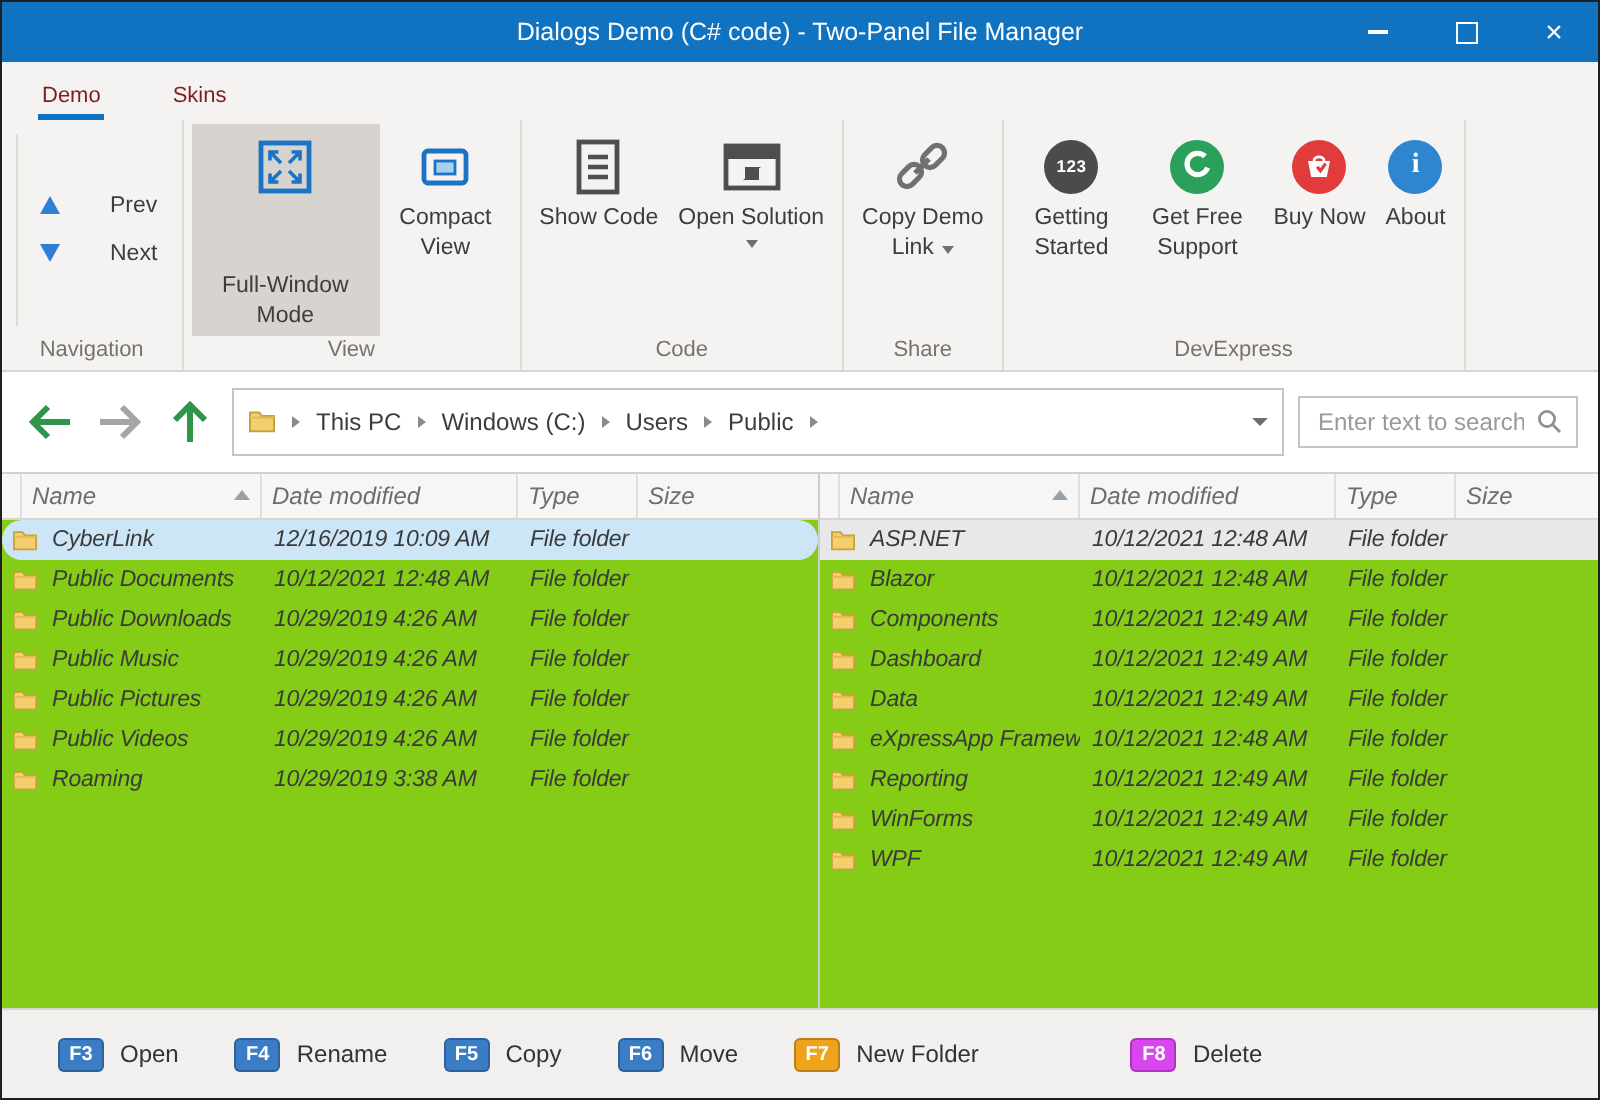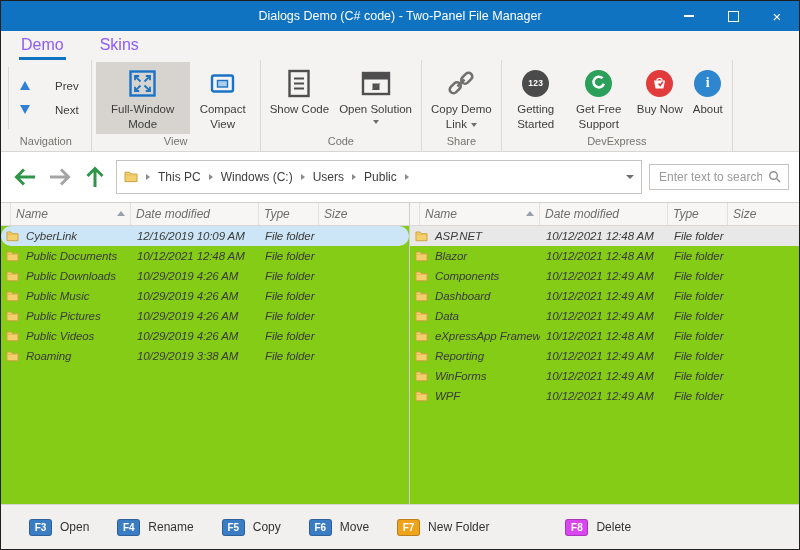--- a/index.html
+++ b/index.html
@@ -10,42 +10,42 @@
   .titlebar{flex:0 0 30px;background:#1073c1;display:flex;align-items:center;color:#fff;position:relative;}
   .title{position:absolute;left:0;right:0;text-align:center;font-size:12.5px;pointer-events:none;}
   .win-controls{margin-left:auto;display:flex;height:100%;position:relative;z-index:1;}
   .win-btn{width:44px;display:flex;align-items:center;justify-content:center;cursor:default;}
   .min-glyph{width:10px;height:1.5px;background:#fff;}
   .max-glyph{width:9px;height:9px;border:1.5px solid #fff;box-sizing:content-box;}
   .close-glyph{font-size:15px;line-height:1;}
 
   
   .tabsrow{flex:0 0 29px;background:#f5f3f1;display:flex;align-items:flex-end;padding-left:18px;gap:32px;}
-  .tab{font-size:16px;color:#8b5cf6;padding:4px 2px 3px;border-bottom:3px solid transparent;}
+  .tab{font-size:11px;color:#7f1d1d;padding:4px 2px 3px;border-bottom:3px solid transparent;}
   .tab.active{border-bottom-color:#1073c1;}
 
   
   .ribbon{flex:0 0 90px;background:#f5f3f1;display:flex;border-bottom:1px solid #d9d5d1;}
   .rgroup{display:flex;flex-direction:column;border-right:1px solid #ddd9d5;}
   .rgroup-content{flex:1;display:flex;align-items:stretch;padding:2px 4px 0;}
   .rgroup-caption{font-size:11px;color:#76726e;text-align:center;padding:1px 10px 4px;white-space:nowrap;}
   .rbtn{display:flex;flex-direction:column;align-items:center;justify-content:flex-start;padding:5px 5px 2px;}
   .rbtn.active{background:#d7d3cf;}
   .rbtn-icon{height:32px;display:flex;align-items:center;justify-content:center;margin-bottom:3px;}
   .rbtn-label{font-size:11.5px;color:#3d3d3d;text-align:center;line-height:1.3;}
   .caret-down{width:0;height:0;border-left:3.5px solid transparent;border-right:3.5px solid transparent;border-top:4px solid #6f6f6f;margin-top:3px;}
   .vsep{width:1px;background:#ddd9d5;margin:5px 3px;}
   .stack{display:flex;flex-direction:column;justify-content:center;gap:12px;padding:0 8px;}
   .smallbtn{display:flex;align-items:center;gap:25px;font-size:11.5px;color:#3d3d3d;}
   .tri-up{width:0;height:0;border-left:5.5px solid transparent;border-right:5.5px solid transparent;border-bottom:9px solid #2f7fd6;}
   .tri-down{width:0;height:0;border-left:5.5px solid transparent;border-right:5.5px solid transparent;border-top:9px solid #2f7fd6;}
   .circ{width:27px;height:27px;border-radius:50%;display:flex;align-items:center;justify-content:center;color:#fff;}
   .circ-123{font-size:8.5px;font-weight:bold;letter-spacing:.3px;}
   .circ-i{font-family:"Liberation Serif",serif;font-weight:bold;font-size:14px;}
-  .lbl-w84{max-width:84px;} .lbl-w56{max-width:56px;} .lbl-w50{max-width:50px;} .lbl-w62{max-width:62px;}
+  .lbl-w84{max-width:84px;margin-top:34px;} .lbl-w56{max-width:56px;} .lbl-w50{max-width:50px;} .lbl-w62{max-width:62px;}
   .line2{display:flex;align-items:center;gap:4px;justify-content:center;}
   .line2 .caret-down{margin-top:1px;}
 
   
   .addressbar{flex:0 0 50px;background:#fff;border-bottom:1px solid #d4d0cc;display:flex;align-items:center;padding:0 10px;gap:7px;}
   .nav-arrow{width:28px;height:26px;display:flex;align-items:center;justify-content:center;}
   .breadcrumb{flex:1;height:26px;border:1px solid #c6c3c0;display:flex;align-items:center;padding:16px 7px;gap:8px;font-size:12px;color:#3d3d3d;box-sizing:border-box;background:#fff;}
   .bc-sep{width:0;height:0;border-left:4px solid #8b8b8b;border-top:3.5px solid transparent;border-bottom:3.5px solid transparent;}
   .bc-caret{margin-left:auto;width:0;height:0;border-top:4.5px solid #6f6f6f;border-left:4px solid transparent;border-right:4px solid transparent;}
   .searchbox{width:140px;height:26px;border:1px solid #c6c3c0;display:flex;align-items:center;padding:0 7px;box-sizing:border-box;gap:4px;background:#fff;}

